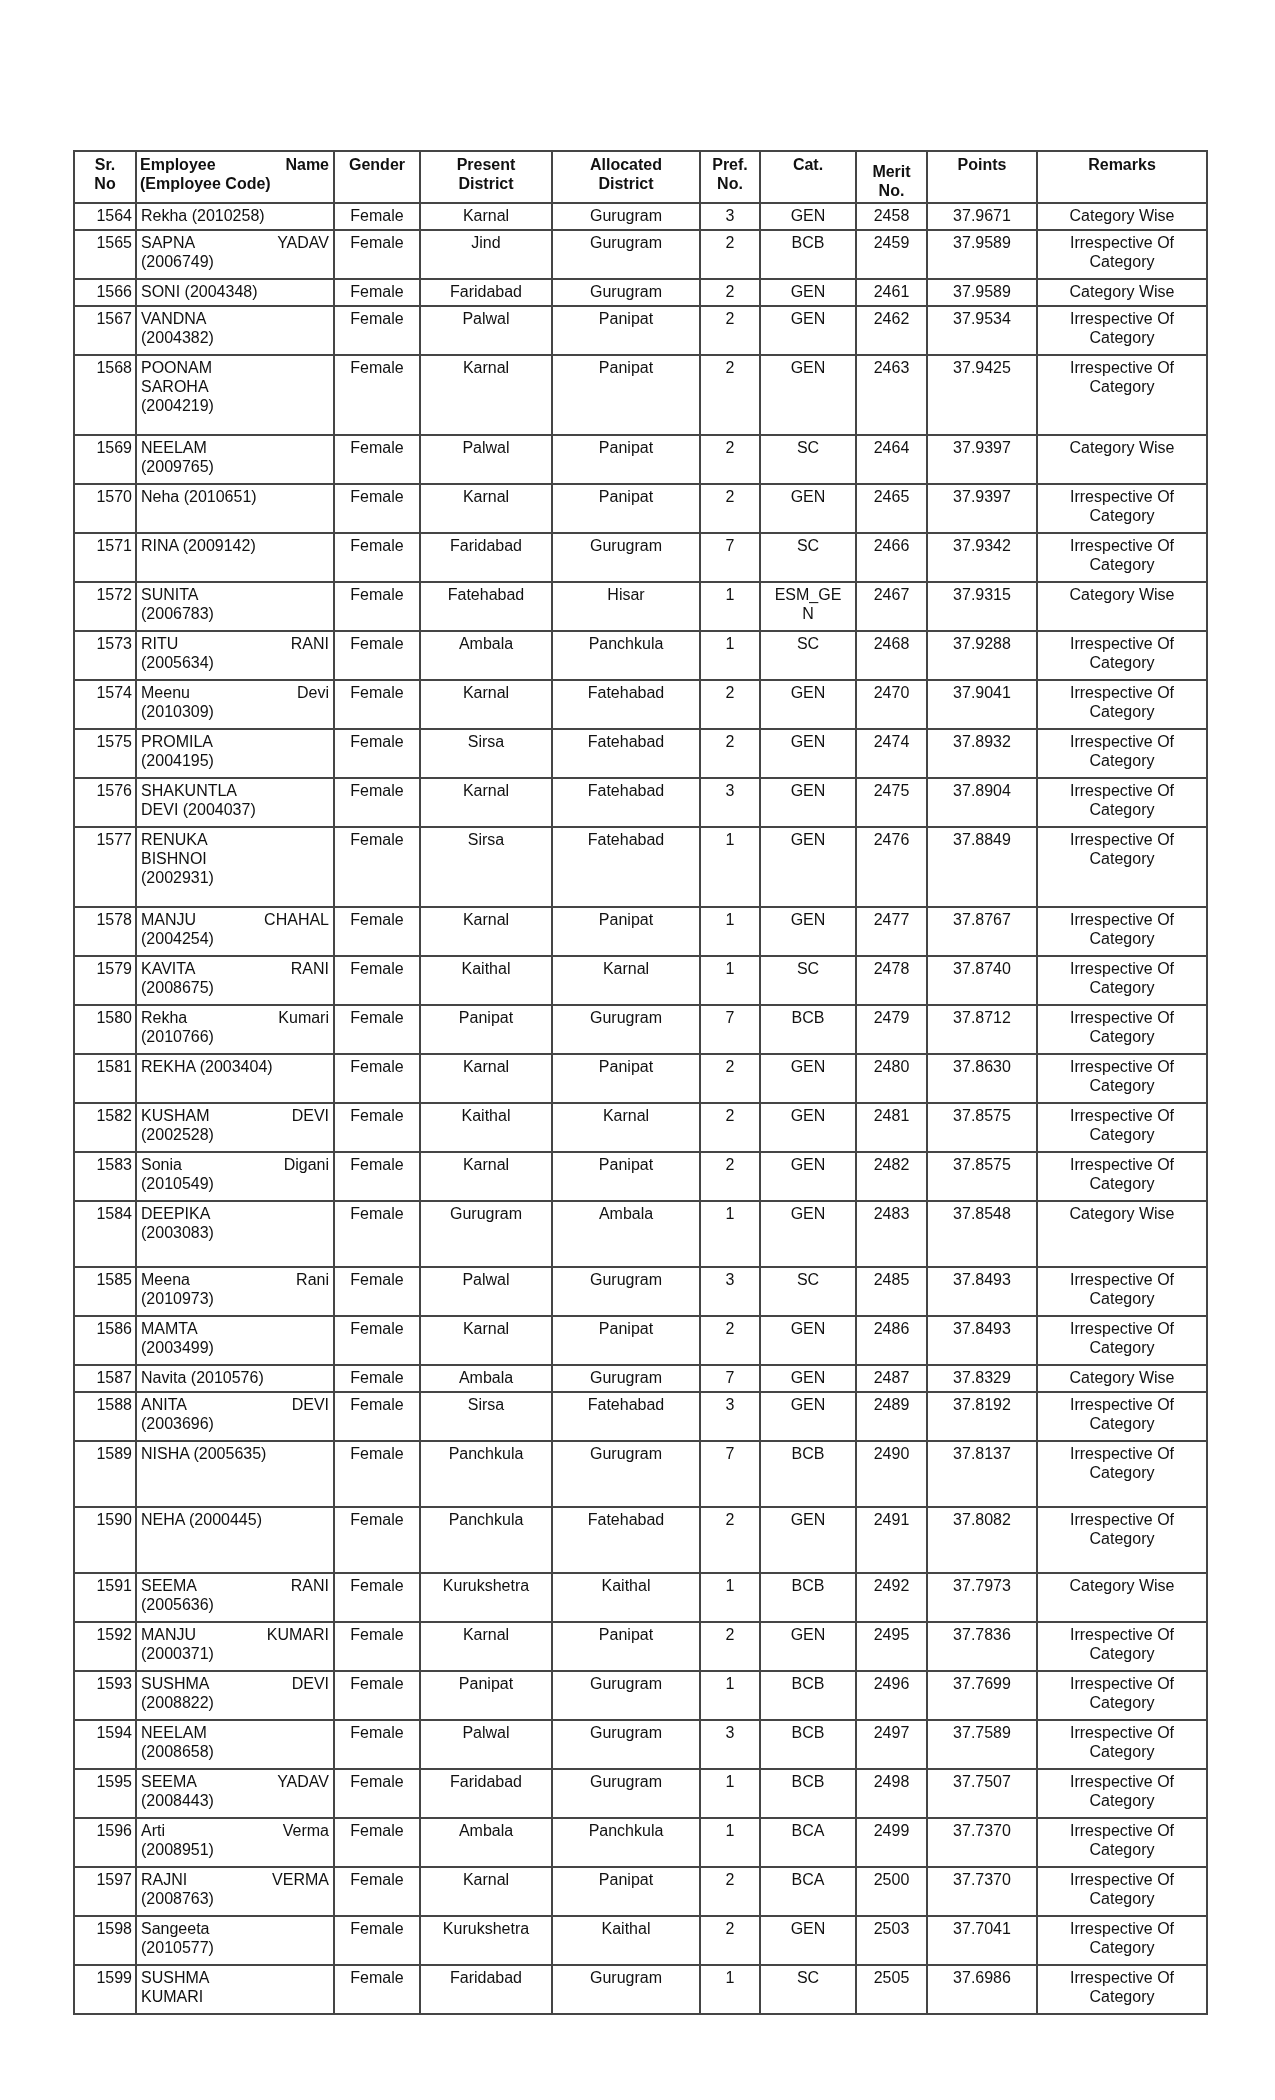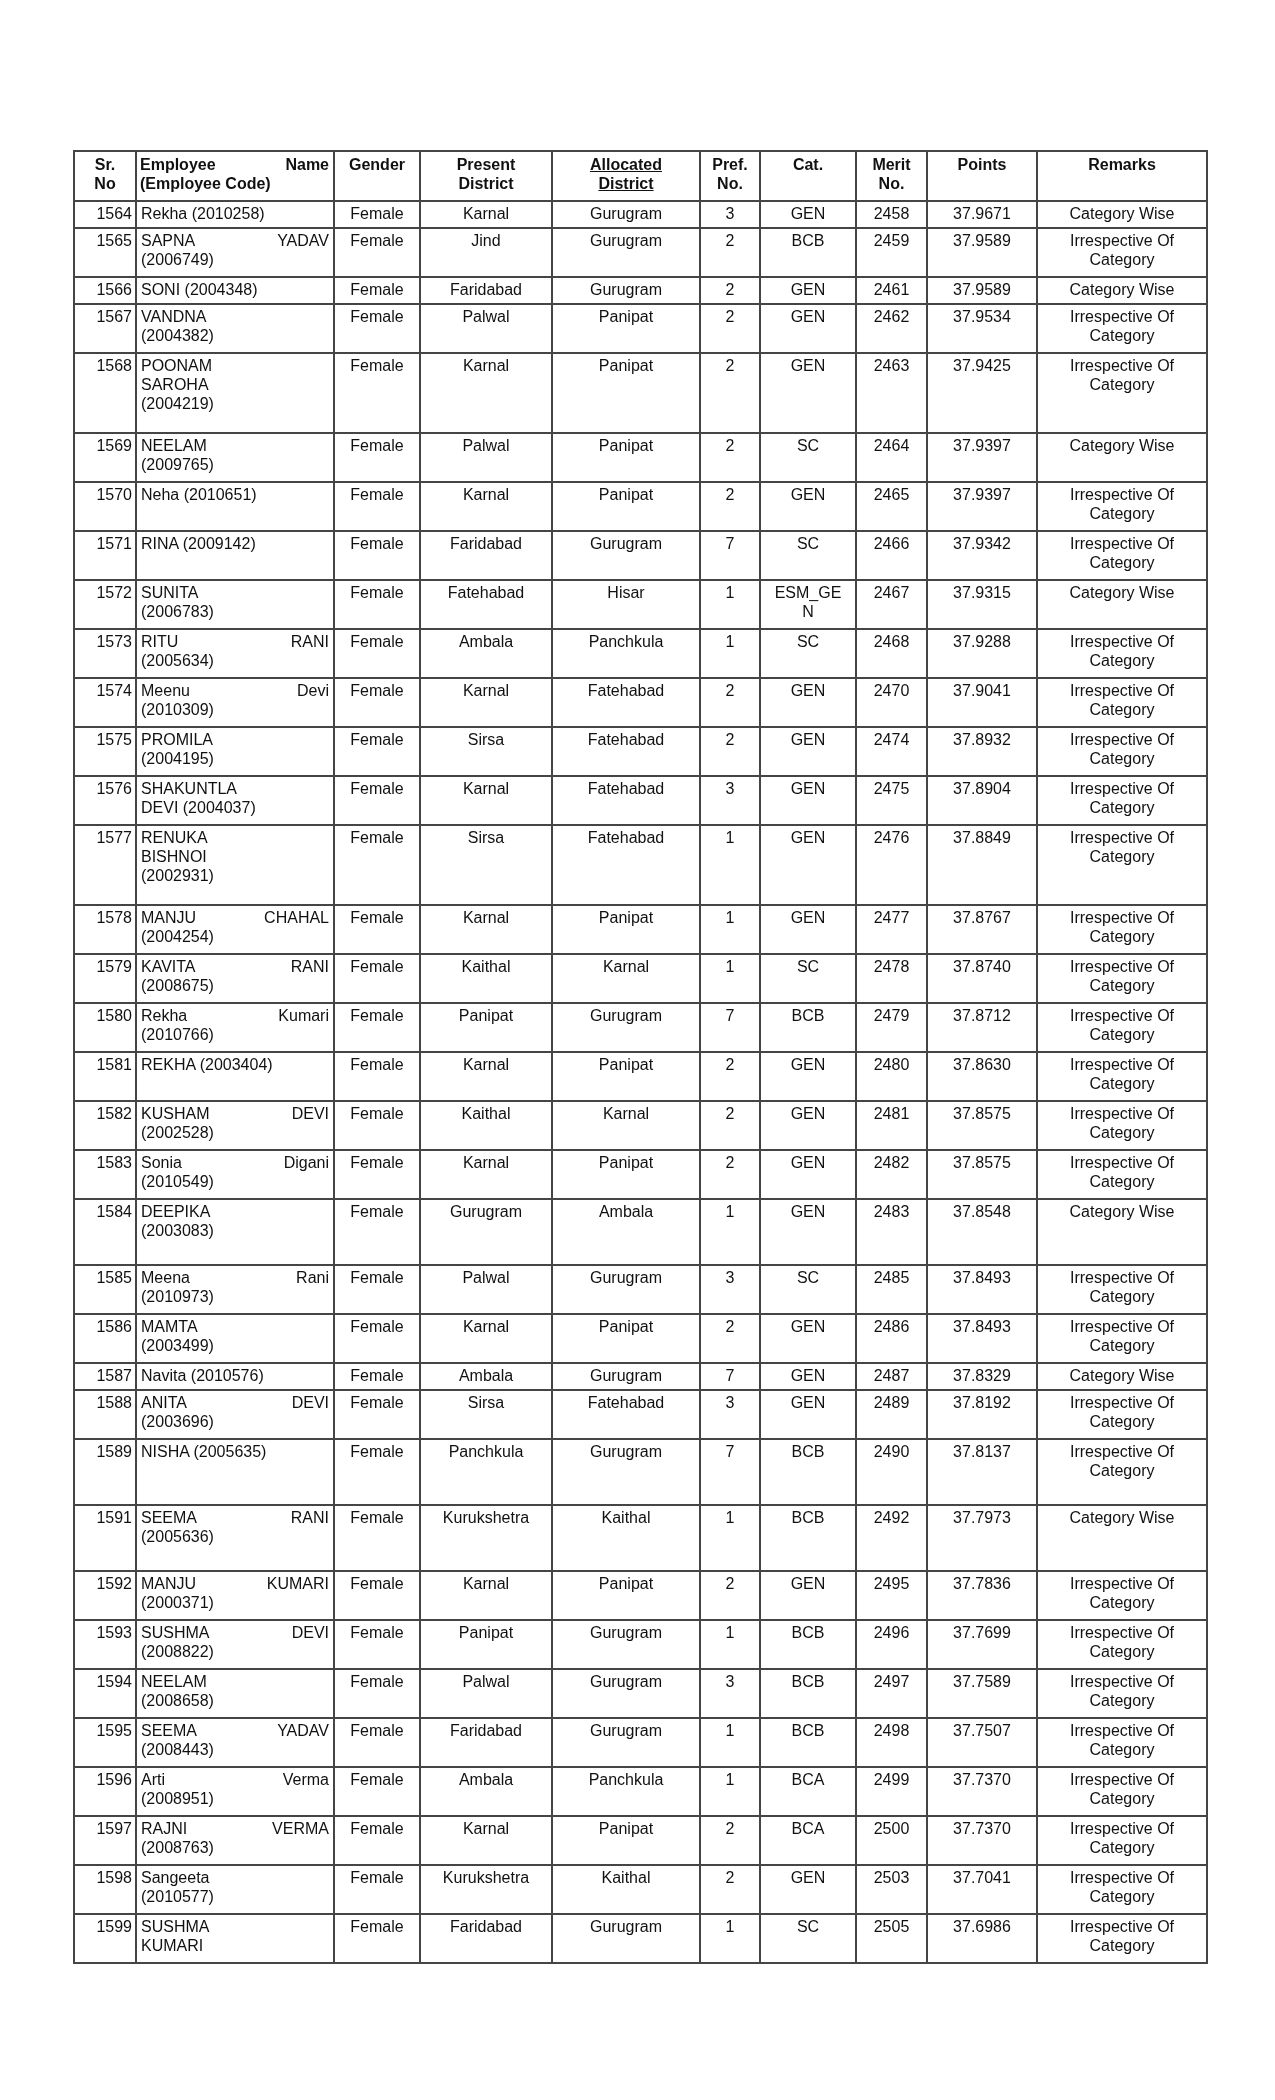--- a/index.html
+++ b/index.html
@@ -22,23 +22,23 @@
   .doc-table th { font-weight:bold; text-align:center; padding-top:3px; }
   thead tr { height:50px; }
   tbody tr { height:49px; }
   tbody tr:nth-child(1), tbody tr:nth-child(3), tbody tr:nth-child(24) { height:27px; }
   tbody tr:nth-child(5), tbody tr:nth-child(14) { height:80px; }
   tbody tr:nth-child(21), tbody tr:nth-child(26), tbody tr:nth-child(27) { height:66px; }
 
   th .hdr { display:inline-block; }
   th.c-sr .hdr { max-width:30px; }
   th.c-present .hdr { max-width:72px; }
-  th.c-allocated .hdr { max-width:88px;text-decoration:underline; }
+  th.c-allocated .hdr { max-width:88px; }
   th.c-pref .hdr { max-width:42px; }
-  th.c-merit .hdr { max-width:48px; }
+  th.c-merit .hdr { max-width:48px;margin-top:7px; }
   th.c-name { text-align:justify; padding-right:4px; }
 
   td.c-sr { text-align:right; }
   td.c-name { text-align:left; padding-left:4px; padding-right:4px;border-radius:7px; }
   td.c-gender, td.c-present, td.c-allocated, td.c-pref,
   td.c-cat, td.c-merit, td.c-points, td.c-remarks { text-align:center; }
 
   td.c-name .spread { display:flex; justify-content:space-between; }
   .inner-cat { display:inline-block; max-width:70px; word-break:break-all; text-align:center; }
   .inner-remarks { display:inline-block; max-width:126px; text-align:center; }
@@ -484,20 +484,34 @@
           <td class="c-gender">Female</td>
           <td class="c-present">Panchkula</td>
           <td class="c-allocated">Gurugram</td>
           <td class="c-pref">7</td>
           <td class="c-cat"><span class="inner-cat">BCB</span></td>
           <td class="c-merit">2490</td>
           <td class="c-points">37.8137</td>
           <td class="c-remarks"><span class="inner-remarks">Irrespective Of Category</span></td>
         </tr>
         <tr>
+          <td class="c-sr">1590</td>
+          <td class="c-name">
+            <div>NEHA (2000445)</div>
+          </td>
+          <td class="c-gender">Female</td>
+          <td class="c-present">Panchkula</td>
+          <td class="c-allocated">Fatehabad</td>
+          <td class="c-pref">2</td>
+          <td class="c-cat"><span class="inner-cat">GEN</span></td>
+          <td class="c-merit">2491</td>
+          <td class="c-points">37.8082</td>
+          <td class="c-remarks"><span class="inner-remarks">Irrespective Of Category</span></td>
+        </tr>
+        <tr>
           <td class="c-sr">1591</td>
           <td class="c-name">
             <div class="spread">
               <span>SEEMA</span>
               <span>RANI</span>
             </div>
             <div>(2005636)</div>
           </td>
           <td class="c-gender">Female</td>
           <td class="c-present">Kurukshetra</td>

